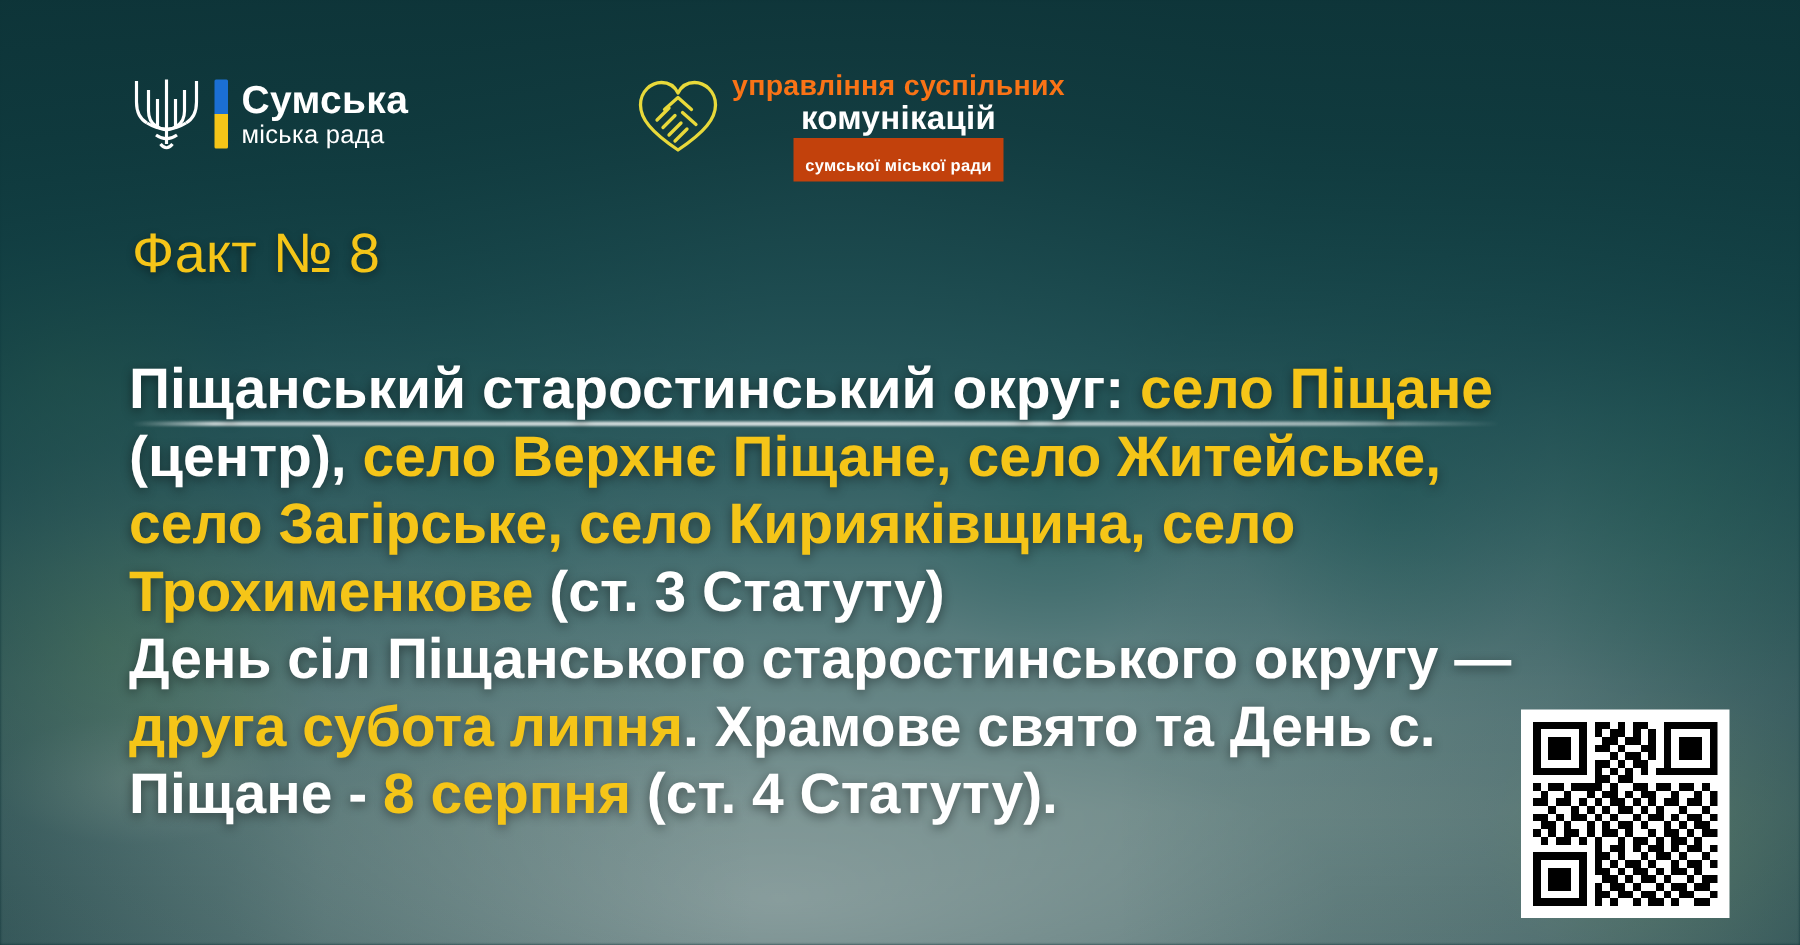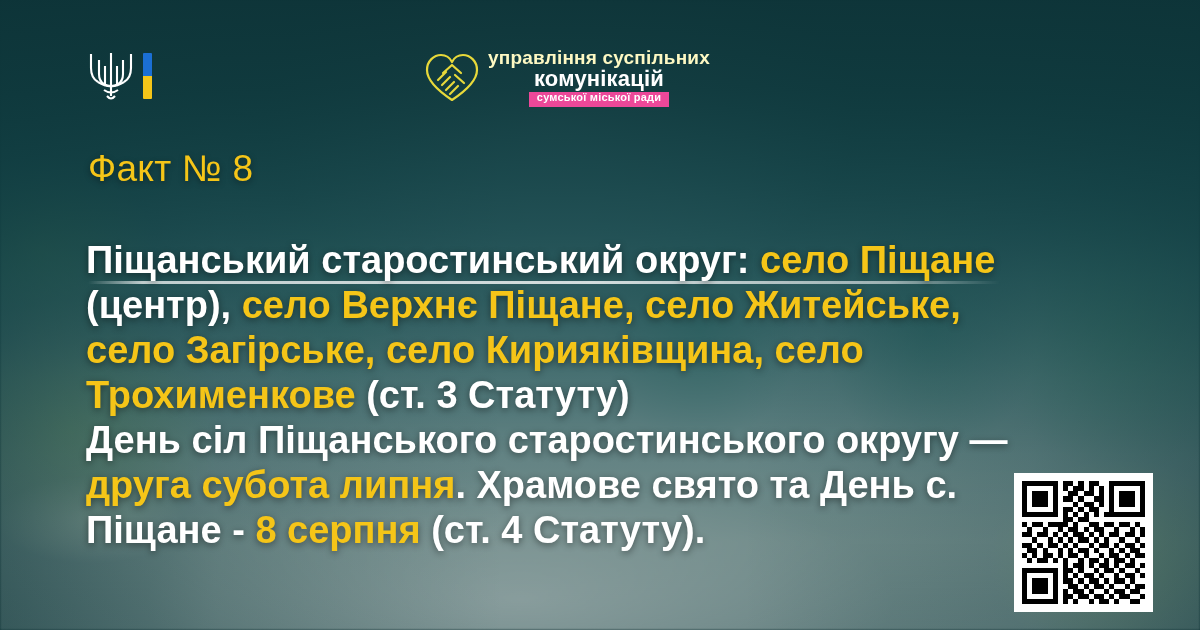--- a/index.html
+++ b/index.html
@@ -75,24 +75,24 @@
   #logo-smr .trident { width:46px; height:52px; }
   #logo-smr .flagbar { width:9px; height:46px; border-radius:1px;
     background:linear-gradient(180deg,#1b6fd4 0 50%, #f5c518 50% 100%); }
   #logo-smr .words { display:flex; flex-direction:column; justify-content:center; line-height:1.06; }
   #logo-smr .l1 { color:#ffffff; font-size:26px; font-weight:700; letter-spacing:0.2px; }
   #logo-smr .l2 { color:#ffffff; font-size:17px; font-weight:400; letter-spacing:0.2px; }
 
   #logo-usk { position:absolute; left:424px; top:48px; display:flex; align-items:flex-start; gap:8px; }
   #logo-usk .hearthand { width:56px; height:52px; margin-top:4px; }
   #logo-usk .words { display:flex; flex-direction:column; align-items:center; line-height:1.03; }
-  #logo-usk .u1 { color:#fef9c3; font-size:19px; font-weight:700; letter-spacing:0.2px; white-space:nowrap; }
+  #logo-usk .u1 { color:#f97316; font-size:19px; font-weight:700; letter-spacing:0.2px; white-space:nowrap; }
   #logo-usk .u2 { color:#ffffff; font-size:22px; font-weight:700; letter-spacing:0.2px; white-space:nowrap; }
-  #logo-usk .u3 { margin-top:2px; background:#ec4899; color:#ffffff; font-size:11px; font-weight:600;
-                  padding:0 8px 3px; letter-spacing:0.2px; white-space:nowrap; }
+  #logo-usk .u3 { margin-top:2px; background:#c2410c; color:#ffffff; font-size:11px; font-weight:600;
+                  padding:14px 8px 3px; letter-spacing:0.2px; white-space:nowrap; }
 
   
   #fact-title {
     position:absolute; left:88px; top:148px;
     color:#f5c518; font-size:37px; font-weight:400; letter-spacing:0.3px;
     text-shadow:0 2px 6px rgba(0,0,0,0.38);
   }
 
   #body-text {
     position:absolute; left:86px; top:238px; width:990px;
@@ -129,20 +129,24 @@
         <path d="M23 3 L23 46"></path>
         <path d="M17 16 L17 34"></path>
         <path d="M29 16 L29 34"></path>
         <path d="M10 32 Q23 40 36 32"></path>
         <path d="M16 34 Q23 39 30 34"></path>
         <path d="M16 40 Q23 45 30 40"></path>
         <path d="M19 46 Q23 51 27 46"></path>
       </svg>
     </span>
     <span class="flagbar"></span>
+    <span class="words">
+      <span class="l1">Сумська</span>
+      <span class="l2">міська рада</span>
+    </span>
   </div>
 
   <div id="logo-usk">
     <span class="hearthand">
       <svg viewBox="0 0 56 52" xmlns="http://www.w3.org/2000/svg" fill="none" stroke="#e8d93a" stroke-width="2.2" stroke-linecap="round" stroke-linejoin="round">
         <path d="M28 48 C10 36 3 27 3 18 C3 9 10 3 17 3 C22 3 26 6 28 10 C30 6 34 3 39 3 C46 3 53 9 53 18 C53 27 46 36 28 48 Z"></path>
         <path d="M19 21 L28 13 L37 21"></path>
         <path d="M14 28 L22 20"></path>
         <path d="M18 33 L26 25"></path>
         <path d="M22 38 L30 30"></path>

